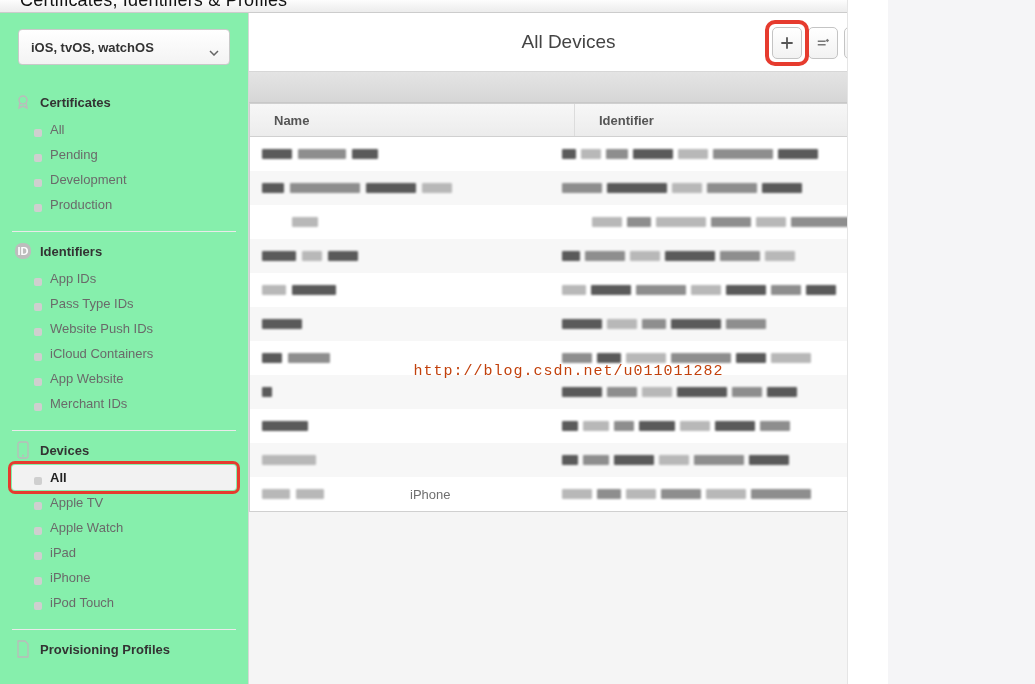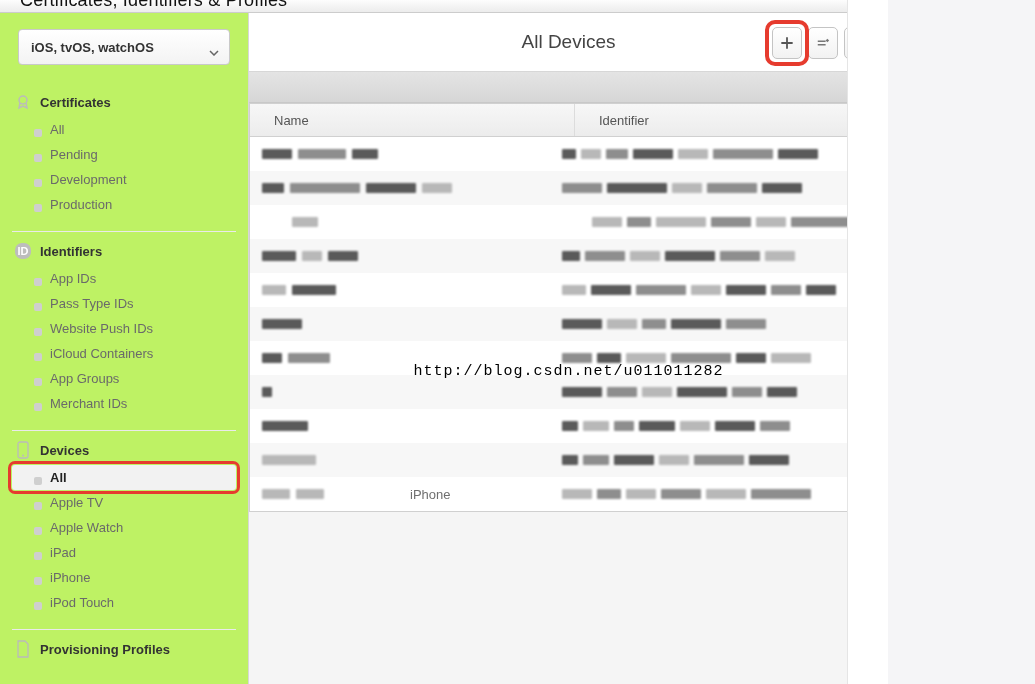--- a/index.html
+++ b/index.html
@@ -1,20 +1,20 @@
 <!DOCTYPE html>
 <html><head>
 <meta charset="utf-8">
 <style>
   html,body{margin:0;padding:0;width:1035px;height:684px;background:#f5f5f7;font-family:"Helvetica Neue",Helvetica,Arial,sans-serif;color:#333;font-size:13px;overflow:hidden}
   .app{position:relative;width:888px;height:684px;background:#fff;}
   .topbar{height:12px;background:linear-gradient(#fdfdfd,#ececec);border-bottom:1px solid #ccc;padding-left:20px;display:flex;align-items:flex-start;font-size:18px;color:#111;letter-spacing:.2px}
   .topbar span{position:relative;top:-10px}
   .body{display:flex;height:calc(100% - 12px)}
-  .sidebar{width:248px;background:#bef264;border-right:1px solid #d7d7d7;overflow-y:auto}
+  .sidebar{width:248px;background:#86efac;border-right:1px solid #d7d7d7;overflow-y:auto}
   .platform-select{margin:16px 18px 18px 18px;height:34px;border:1px solid #c9c9c9;border-radius:4px;background:linear-gradient(#ffffff,#f3f3f3);display:flex;align-items:center;padding:0 12px;color:#333;font-size:13px;font-weight:600;position:relative}
   .platform-select .chev{position:absolute;right:10px;top:14px}
   .section{padding:0 0 14px 0;border-bottom:1px solid #eaeaea;margin:0 12px}
   .section:last-of-type{border-bottom:none}
   .section-header{display:flex;align-items:center;gap:8px;padding:10px 6px 6px 2px;color:#333;font-weight:700;font-size:13px}
   .section-header .hicon{width:18px;height:18px;display:flex;align-items:center;justify-content:center}
   .item{display:flex;align-items:flex-end;gap:8px;padding:5px 6px 5px 22px;color:#6a6a6a;font-size:13px;border-radius:3px}
   .item .dot{width:8px;height:8px;border-radius:2px;background:#cfcfcf;flex:0 0 auto}
   .item.selected{background:#f2f2f2;color:#222;font-weight:700}
   .hl-red-inner{position:relative}
@@ -23,32 +23,32 @@
   .content-top{height:58px;background:#fff;border-bottom:1px solid #d7d7d7;display:flex;align-items:center;position:relative}
   .content-title{flex:1;text-align:center;font-size:19px;color:#444}
   .toolbar{position:absolute;right:14px;top:14px;display:flex;gap:6px}
   .tbtn{width:28px;height:30px;border:1px solid #c4c4c4;border-radius:5px;background:linear-gradient(#ffffff,#f2f2f2);display:flex;align-items:center;justify-content:center;color:#555}
   .tbtn svg{width:14px;height:14px}
   .tbtn.add{position:relative}
   .tbtn.add::after{content:"";position:absolute;inset:-8px;border:4px solid #e63b2e;border-radius:10px;pointer-events:none}
   .gap-bar{height:30px;background:linear-gradient(#e4e4e4,#d6d6d6);border-bottom:1px solid #c8c8c8}
   .table{background:#fff;border:1px solid #d0d0d0;margin:0 0 0 0}
   .thead{display:flex;height:32px;align-items:center;background:linear-gradient(#f7f7f7,#ececec);border-bottom:1px solid #d0d0d0}
-  .th{color:#555;font-size:13px;font-weight:400;padding-left:24px}
+  .th{color:#555;font-size:13px;font-weight:700;padding-left:24px}
   .th.name{width:300px;border-right:1px solid #dcdcdc;height:100%;display:flex;align-items:center}
   .th.id{flex:1}
   .rows{}
   .row{display:flex;height:34px;align-items:center;padding:0 12px}
   .row.alt{background:#f7f7f7}
   .cell-name{width:300px;display:flex;gap:6px;align-items:center}
   .cell-id{flex:1;display:flex;gap:5px;align-items:center}
   .blur{height:10px;border-radius:1px;background:#8e8e8e;filter:blur(1.2px)}
   .blur.l{background:#b8b8b8}
   .blur.d{background:#5a5a5a}
-  .watermark{position:absolute;left:50%;top:350px;transform:translateX(-50%);color:#000000;font-family:"Courier New",monospace;font-size:15px;letter-spacing:1px;pointer-events:none}
+  .watermark{position:absolute;left:50%;top:350px;transform:translateX(-50%);color:#c2410c;font-family:"Courier New",monospace;font-size:15px;letter-spacing:1px;pointer-events:none}
   .right-gutter{position:absolute;right:0;top:0;bottom:0;width:40px;background:#fff;border-left:1px solid #e5e5e5}
   .plain-row-text{color:#6f6f6f;font-size:13px;margin-left:80px}
   .iid{width:16px;height:16px;border-radius:7px;background:#bdbdbd;display:flex;align-items:center;justify-content:center;color:#fff;font-size:11px;font-weight:700}
 </style>
 </head>
 <body>
 
 <div class="app">
   <div class="topbar">
     <span>Certificates, Identifiers &amp; Profiles</span>
@@ -112,21 +112,21 @@
         <div class="item">
             <span class="dot"></span>
             <span>Website Push IDs</span>
           </div>
         <div class="item">
             <span class="dot"></span>
             <span>iCloud Containers</span>
           </div>
         <div class="item">
             <span class="dot"></span>
-            <span>App Groups</span>
+            <span>App Website</span>
           </div>
         <div class="item">
             <span class="dot"></span>
             <span>Merchant IDs</span>
           </div>
       </div>
 
       <div class="section">
         <div class="section-header">
           <span class="hicon">

